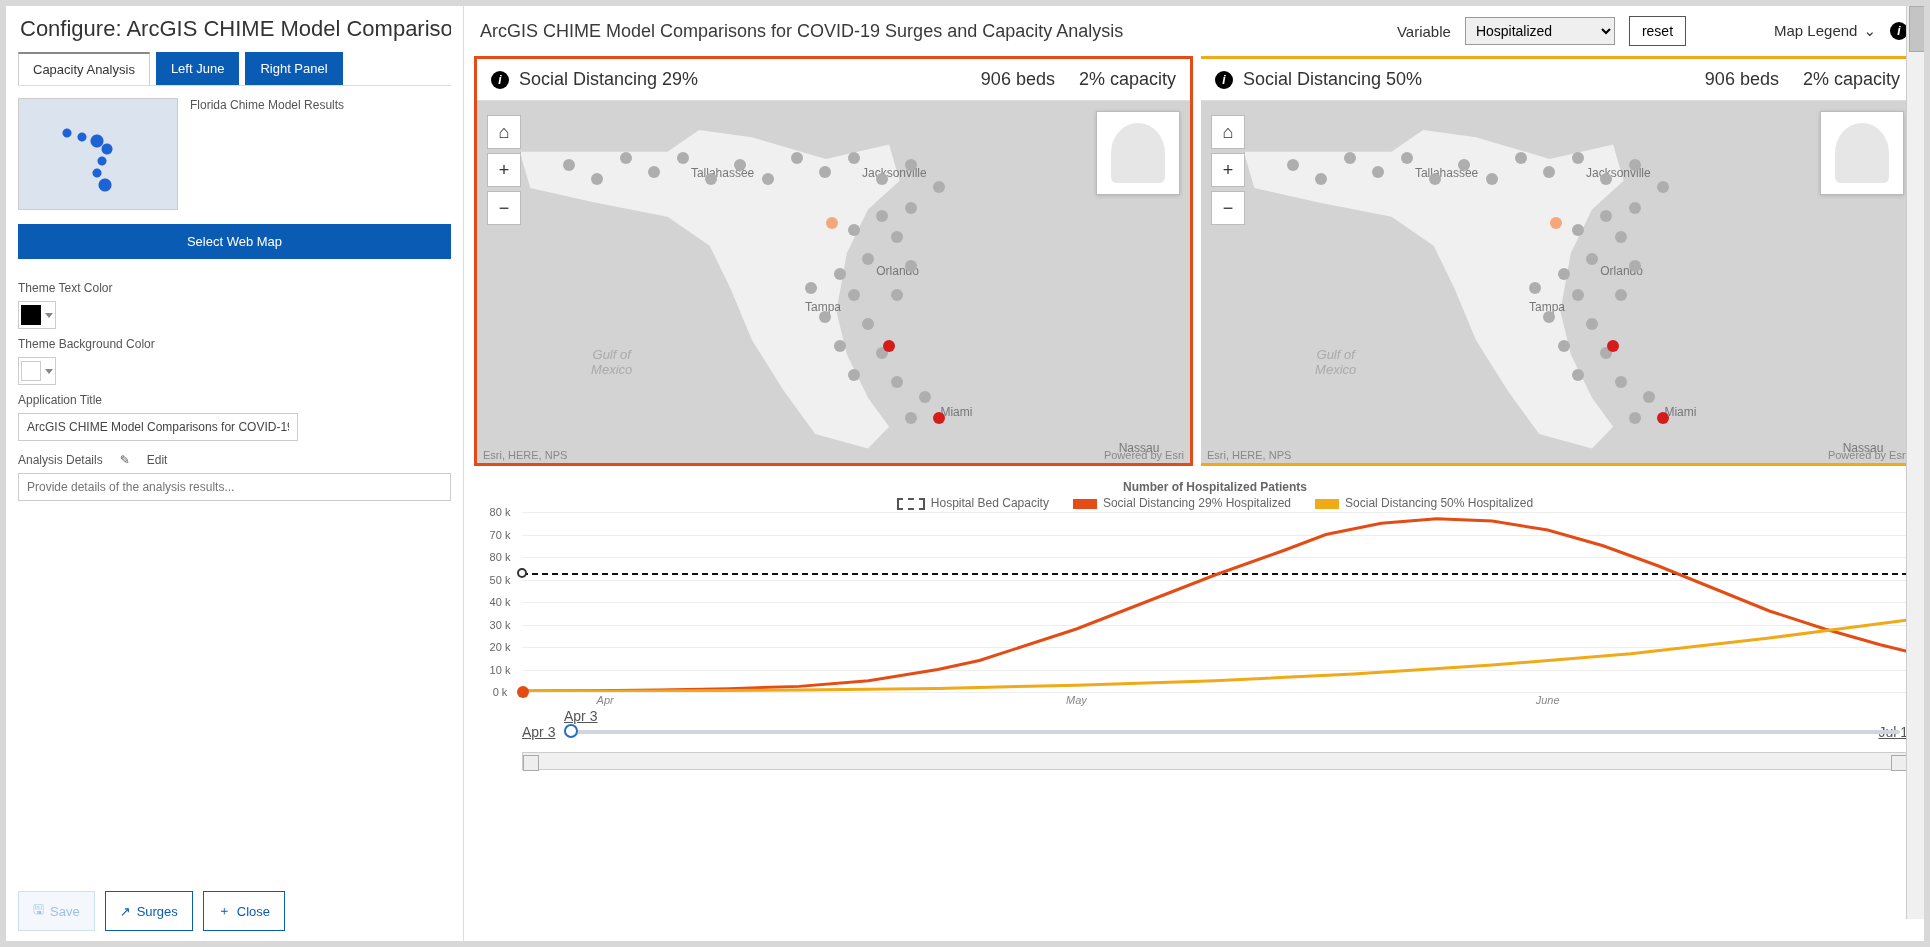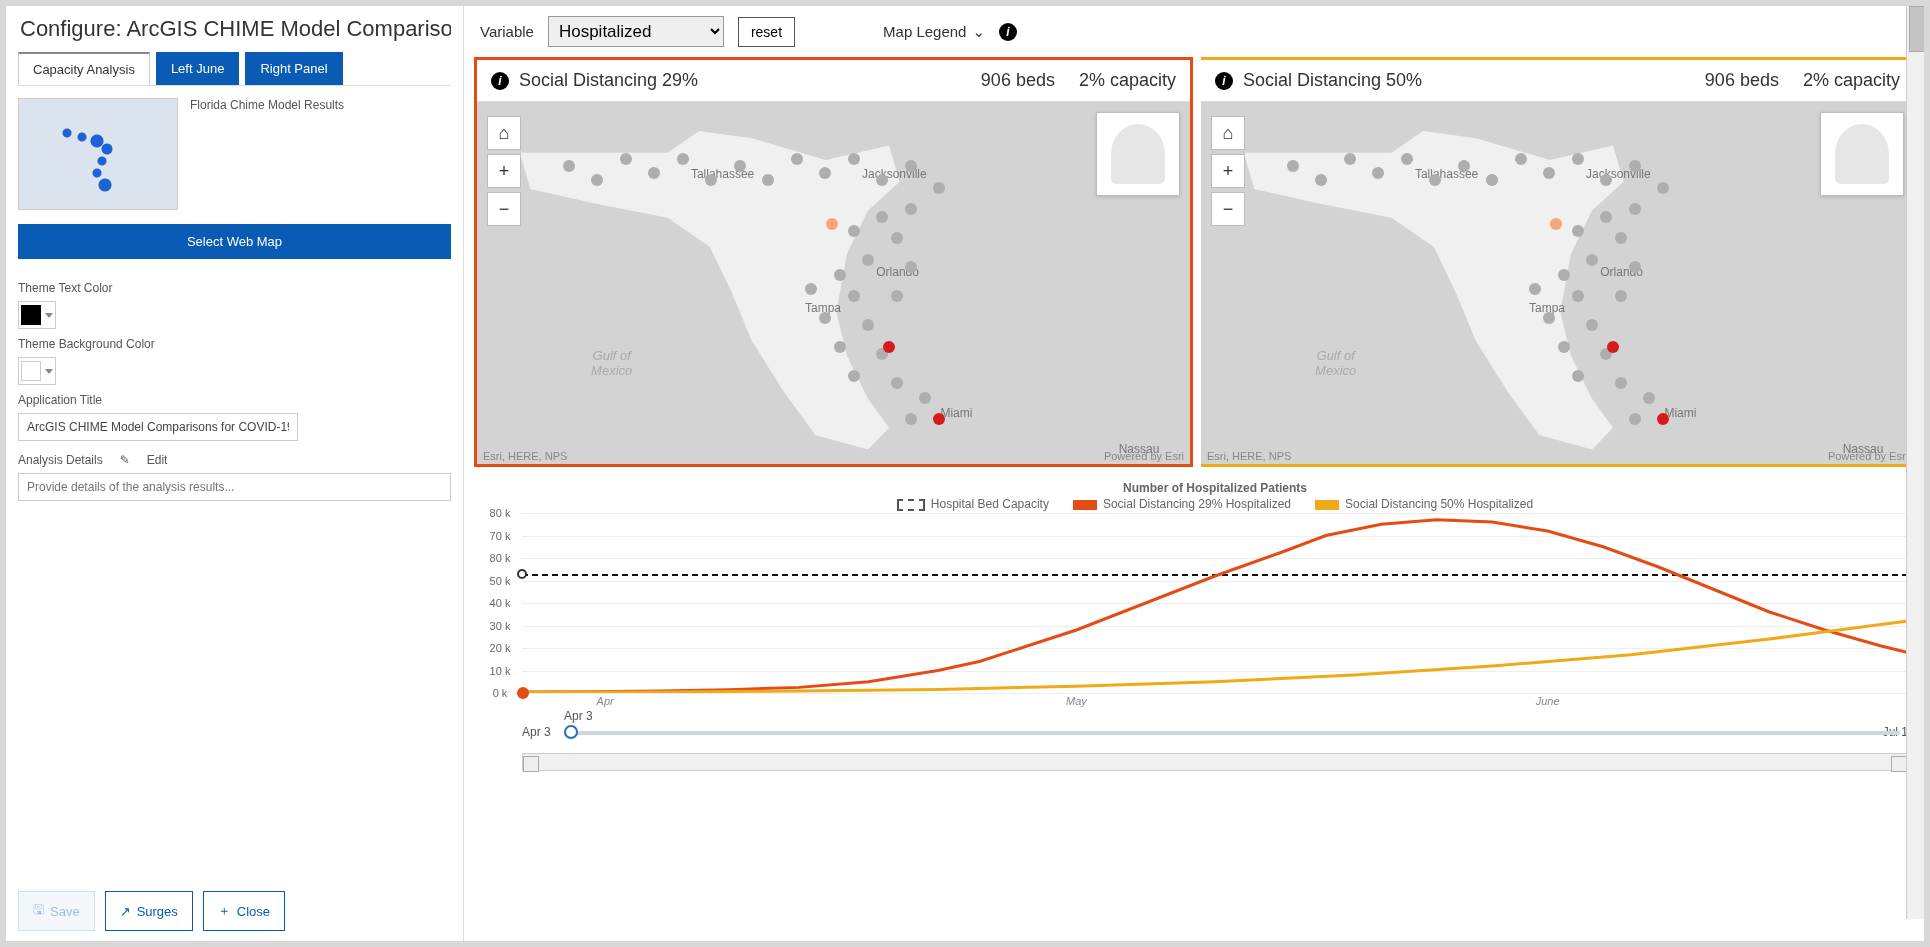--- a/index.html
+++ b/index.html
@@ -96,21 +96,21 @@
     padding:8px 14px; font-size:13px; cursor:pointer;
     border:1px solid #0a5bb4; color:#0a5bb4; background:#fff;
     display:inline-flex; align-items:center; gap:6px;
   }
   .action-btn.disabled { color:#9fbfe2; border-color:#cfe0f3; background:#f4f8fc; cursor:default;}
   
   .main-view { flex:1; display:flex; flex-direction:column; padding:4px 10px 0 10px; overflow:hidden;}
   .header-bar { display:flex; align-items:center; padding:6px 6px 10px 6px; gap:14px;}
   .header-title { font-size:18px; font-weight:400; color:#3a3a3a; flex:1;}
   .var-label { font-size:15px; color:#333; }
-  .var-select { width:176px; padding:4px 6px; font-size:17px; border:1px solid #999;}
+  .var-select { width:150px; padding:4px 6px; font-size:14px; border:1px solid #999;}
   .reset-btn { border:1px solid #555; background:#fff; padding:6px 12px; font-size:14px; cursor:pointer;}
   .legend-toggle { font-size:15px; display:flex; align-items:flex-start; gap:6px; cursor:pointer;}
   .info-circle {
     width:18px;height:18px;border-radius:50%;background:#000;color:#fff;
     display:inline-flex;align-items:center;justify-content:center;font-size:12px;font-weight:bold;font-style:italic;
   }
   .maps-row { display:flex; gap:8px; height:410px; }
   .map-panel { flex:1; display:flex; flex-direction:column; }
   .map-panel.orange { border:3px solid #e34c14; }
   .map-panel.yellow { border-top:3px solid #f0a917; border-bottom:3px solid #f0a917;}
@@ -143,21 +143,21 @@
   .leg-swatch{display:inline-block;width:24px;height:10px;vertical-align:middle;margin-right:6px;}
   .leg-dash{width:28px;height:12px;border:2px dashed #555;display:inline-block;vertical-align:middle;margin-right:6px;}
   .leg-swatch.orange{background:#e34c14;} .leg-swatch.yellow{background:#f0a917;}
   .chart-canvas{position:relative;height:180px;}
   .y-tick{position:absolute;left:-40px;font-size:11px;color:#666;transform:translateY(-50%);text-align:center;width:36px;}
   .x-tick{position:absolute;bottom:-14px;font-size:11px;color:#888;font-style:italic;transform:translateX(-50%);}
   .cap-line{position:absolute;left:0;right:0;border-top:2px dashed #111;}
   .time-slider{margin-top:22px;height:28px;position:relative;}
   .slider-track{position:absolute;left:42px;right:8px;top:16px;height:4px;background:#cfd6df;border-radius:2px;}
   .slider-handle{position:absolute;top:10px;width:14px;height:14px;border:2px solid #2270c3;border-radius:50%;background:#fff;left:42px;}
-  .slider-label{position:absolute;font-size:12px;color:#555;}
+  .slider-label{position:absolute;font-size:14px;color:#555;text-decoration:underline;}
   .hscroll{height:18px;background:#f0f0f0;border:1px solid #ccc;margin-top:10px;position:relative;}
   .hscroll::before,.hscroll::after{content:"";position:absolute;top:2px;width:14px;height:14px;border:1px solid #aaa;background:#eee;}
   .hscroll::before{left:0;} .hscroll::after{right:0;}
   .vscroll{position:absolute;right:0;top:0;bottom:22px;width:18px;background:#f0f0f0;border-left:1px solid #ccc;}
   .vscroll .thumb{position:absolute;top:0;left:2px;right:2px;height:46px;background:#c4c4c4;border:1px solid #aaa;}
   svg { display:block; }
 </style>
 </head>
 <body>
 
@@ -214,20 +214,21 @@
       <div class="action-btn">
         <span>＋</span>
         <span>Close</span>
       </div>
     </div>
   </div>
 
   <div class="main-view">
 
     <div class="header-bar">
+      <div class="header-title">ArcGIS CHIME Model Comparisons for COVID-19 Surges and Capacity Analysis</div>
       <div class="var-label">Variable</div>
       <select class="var-select">
         <option>Hospitalized</option>
       </select>
       <button class="reset-btn">reset</button>
       <div style="width:60px"></div>
       <div class="legend-toggle">
         <span>Map Legend</span>
         <span>⌄</span>
       </div>

